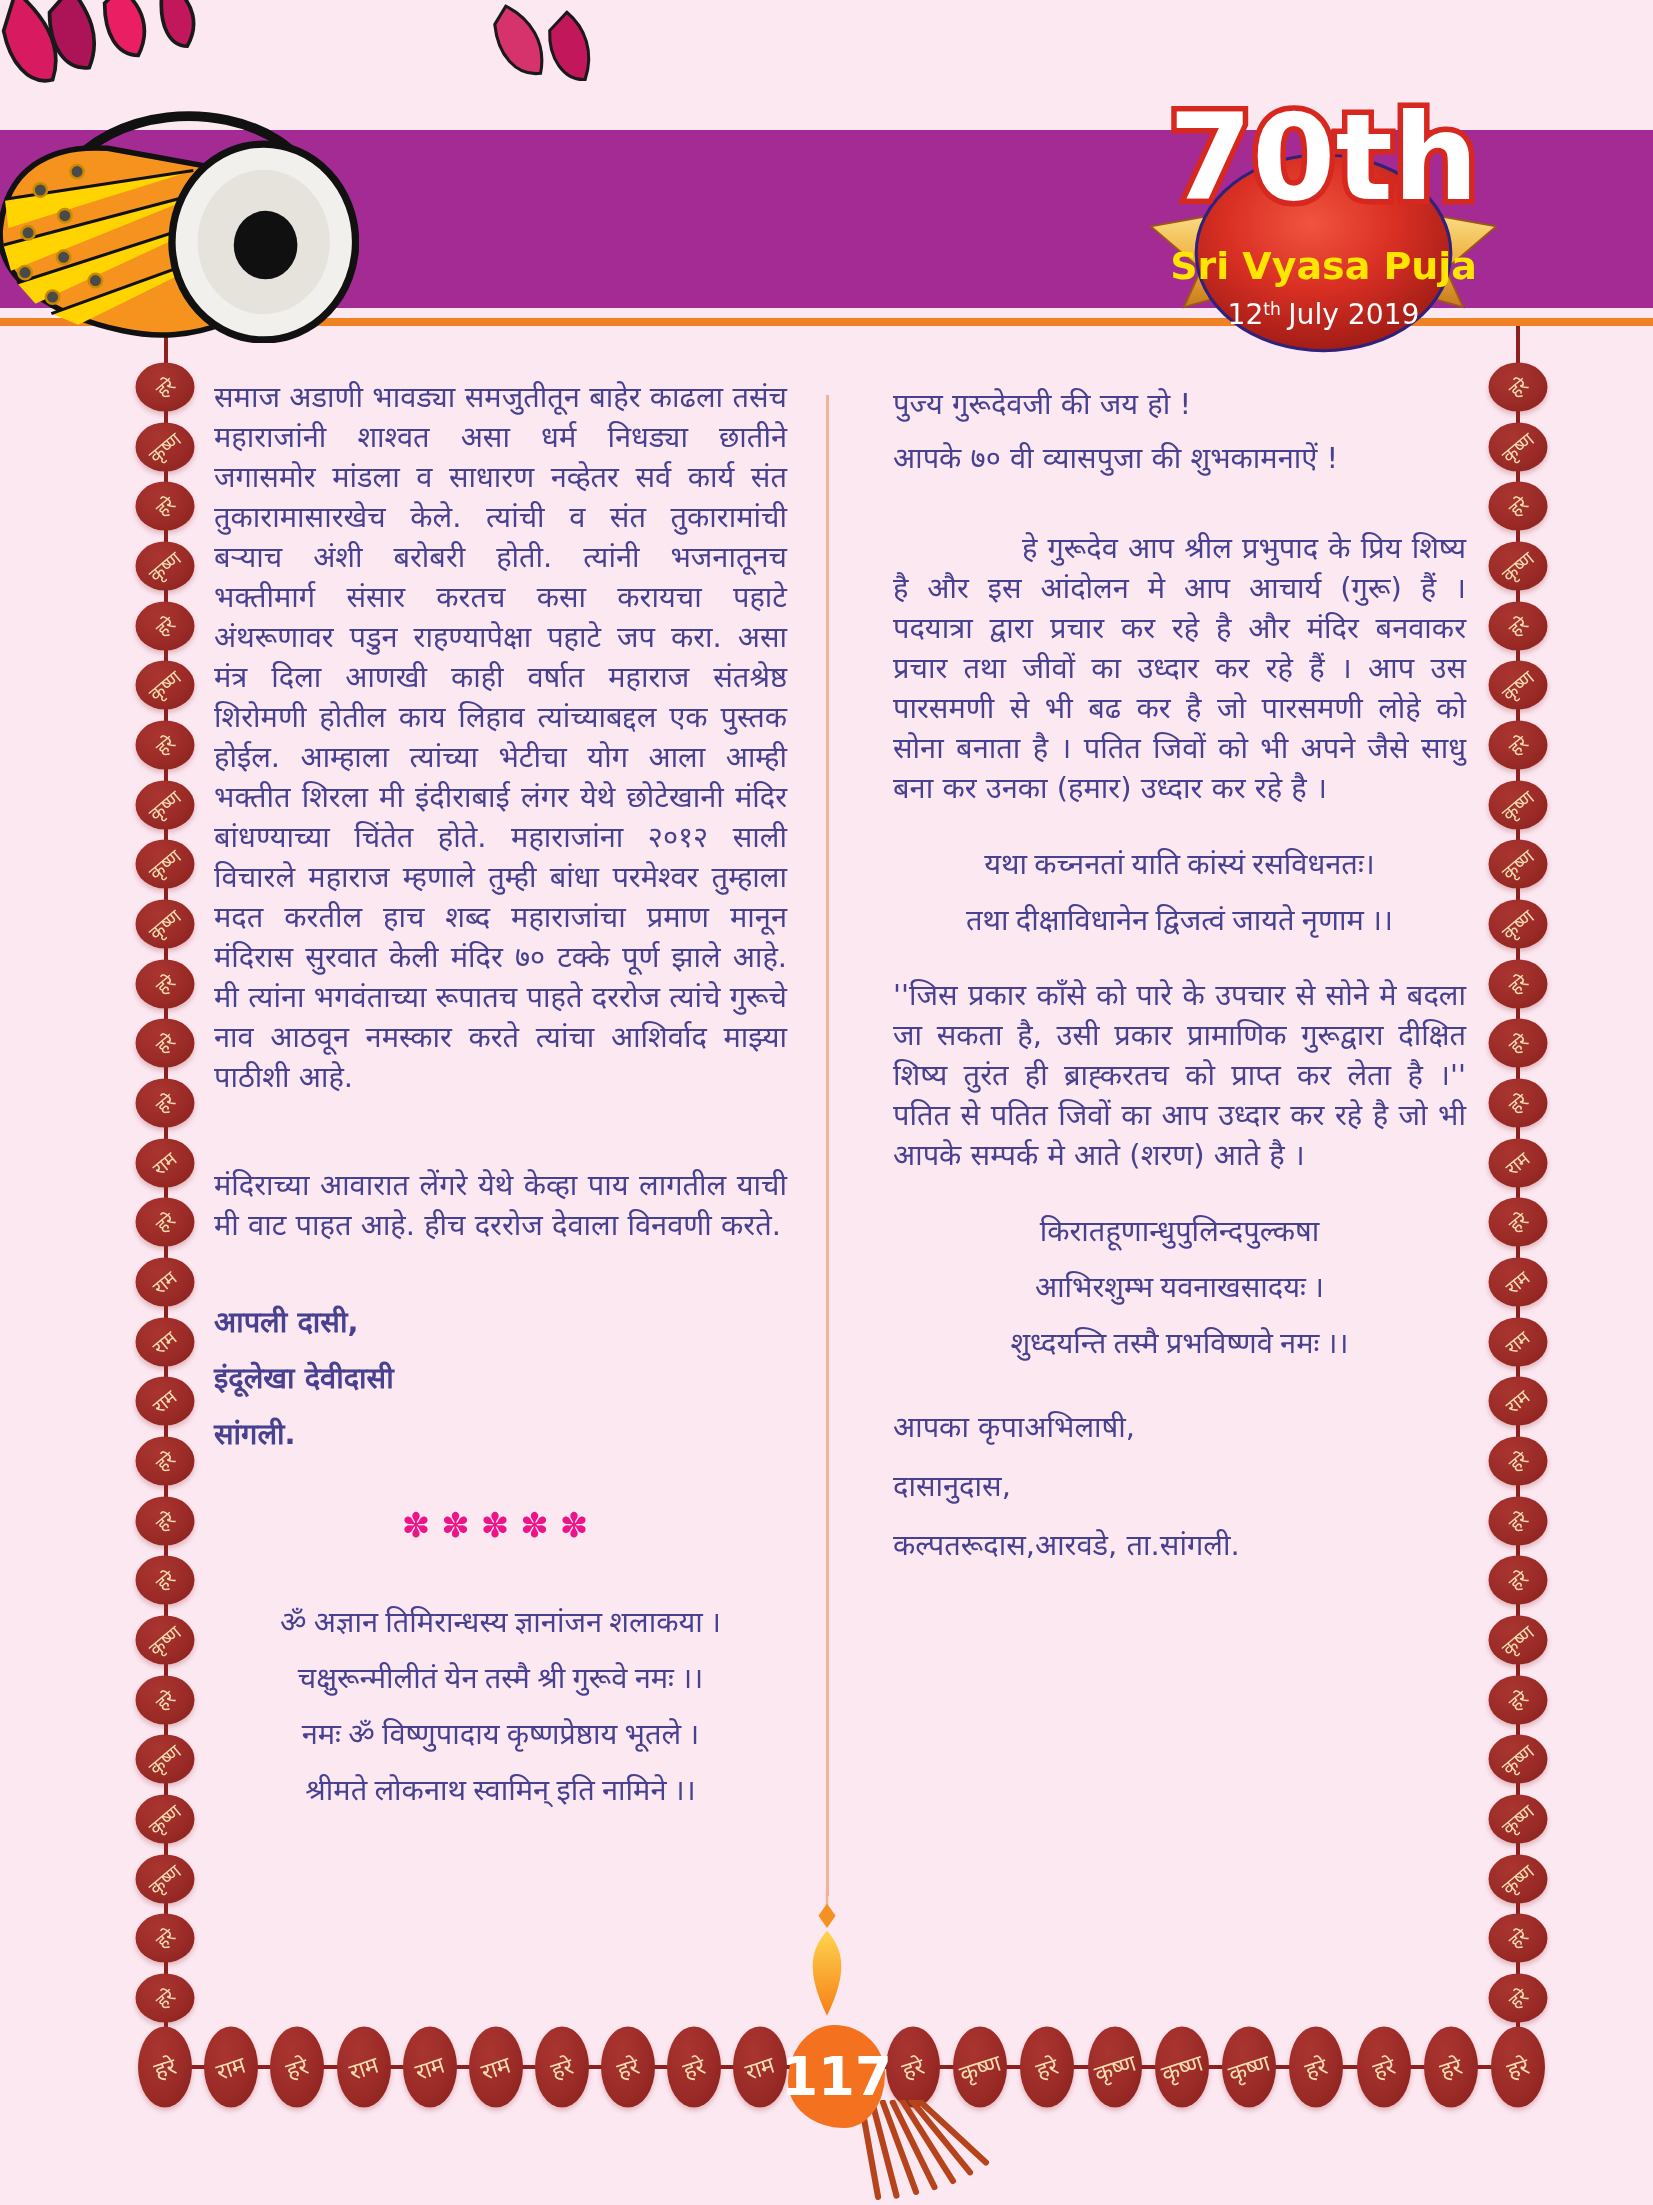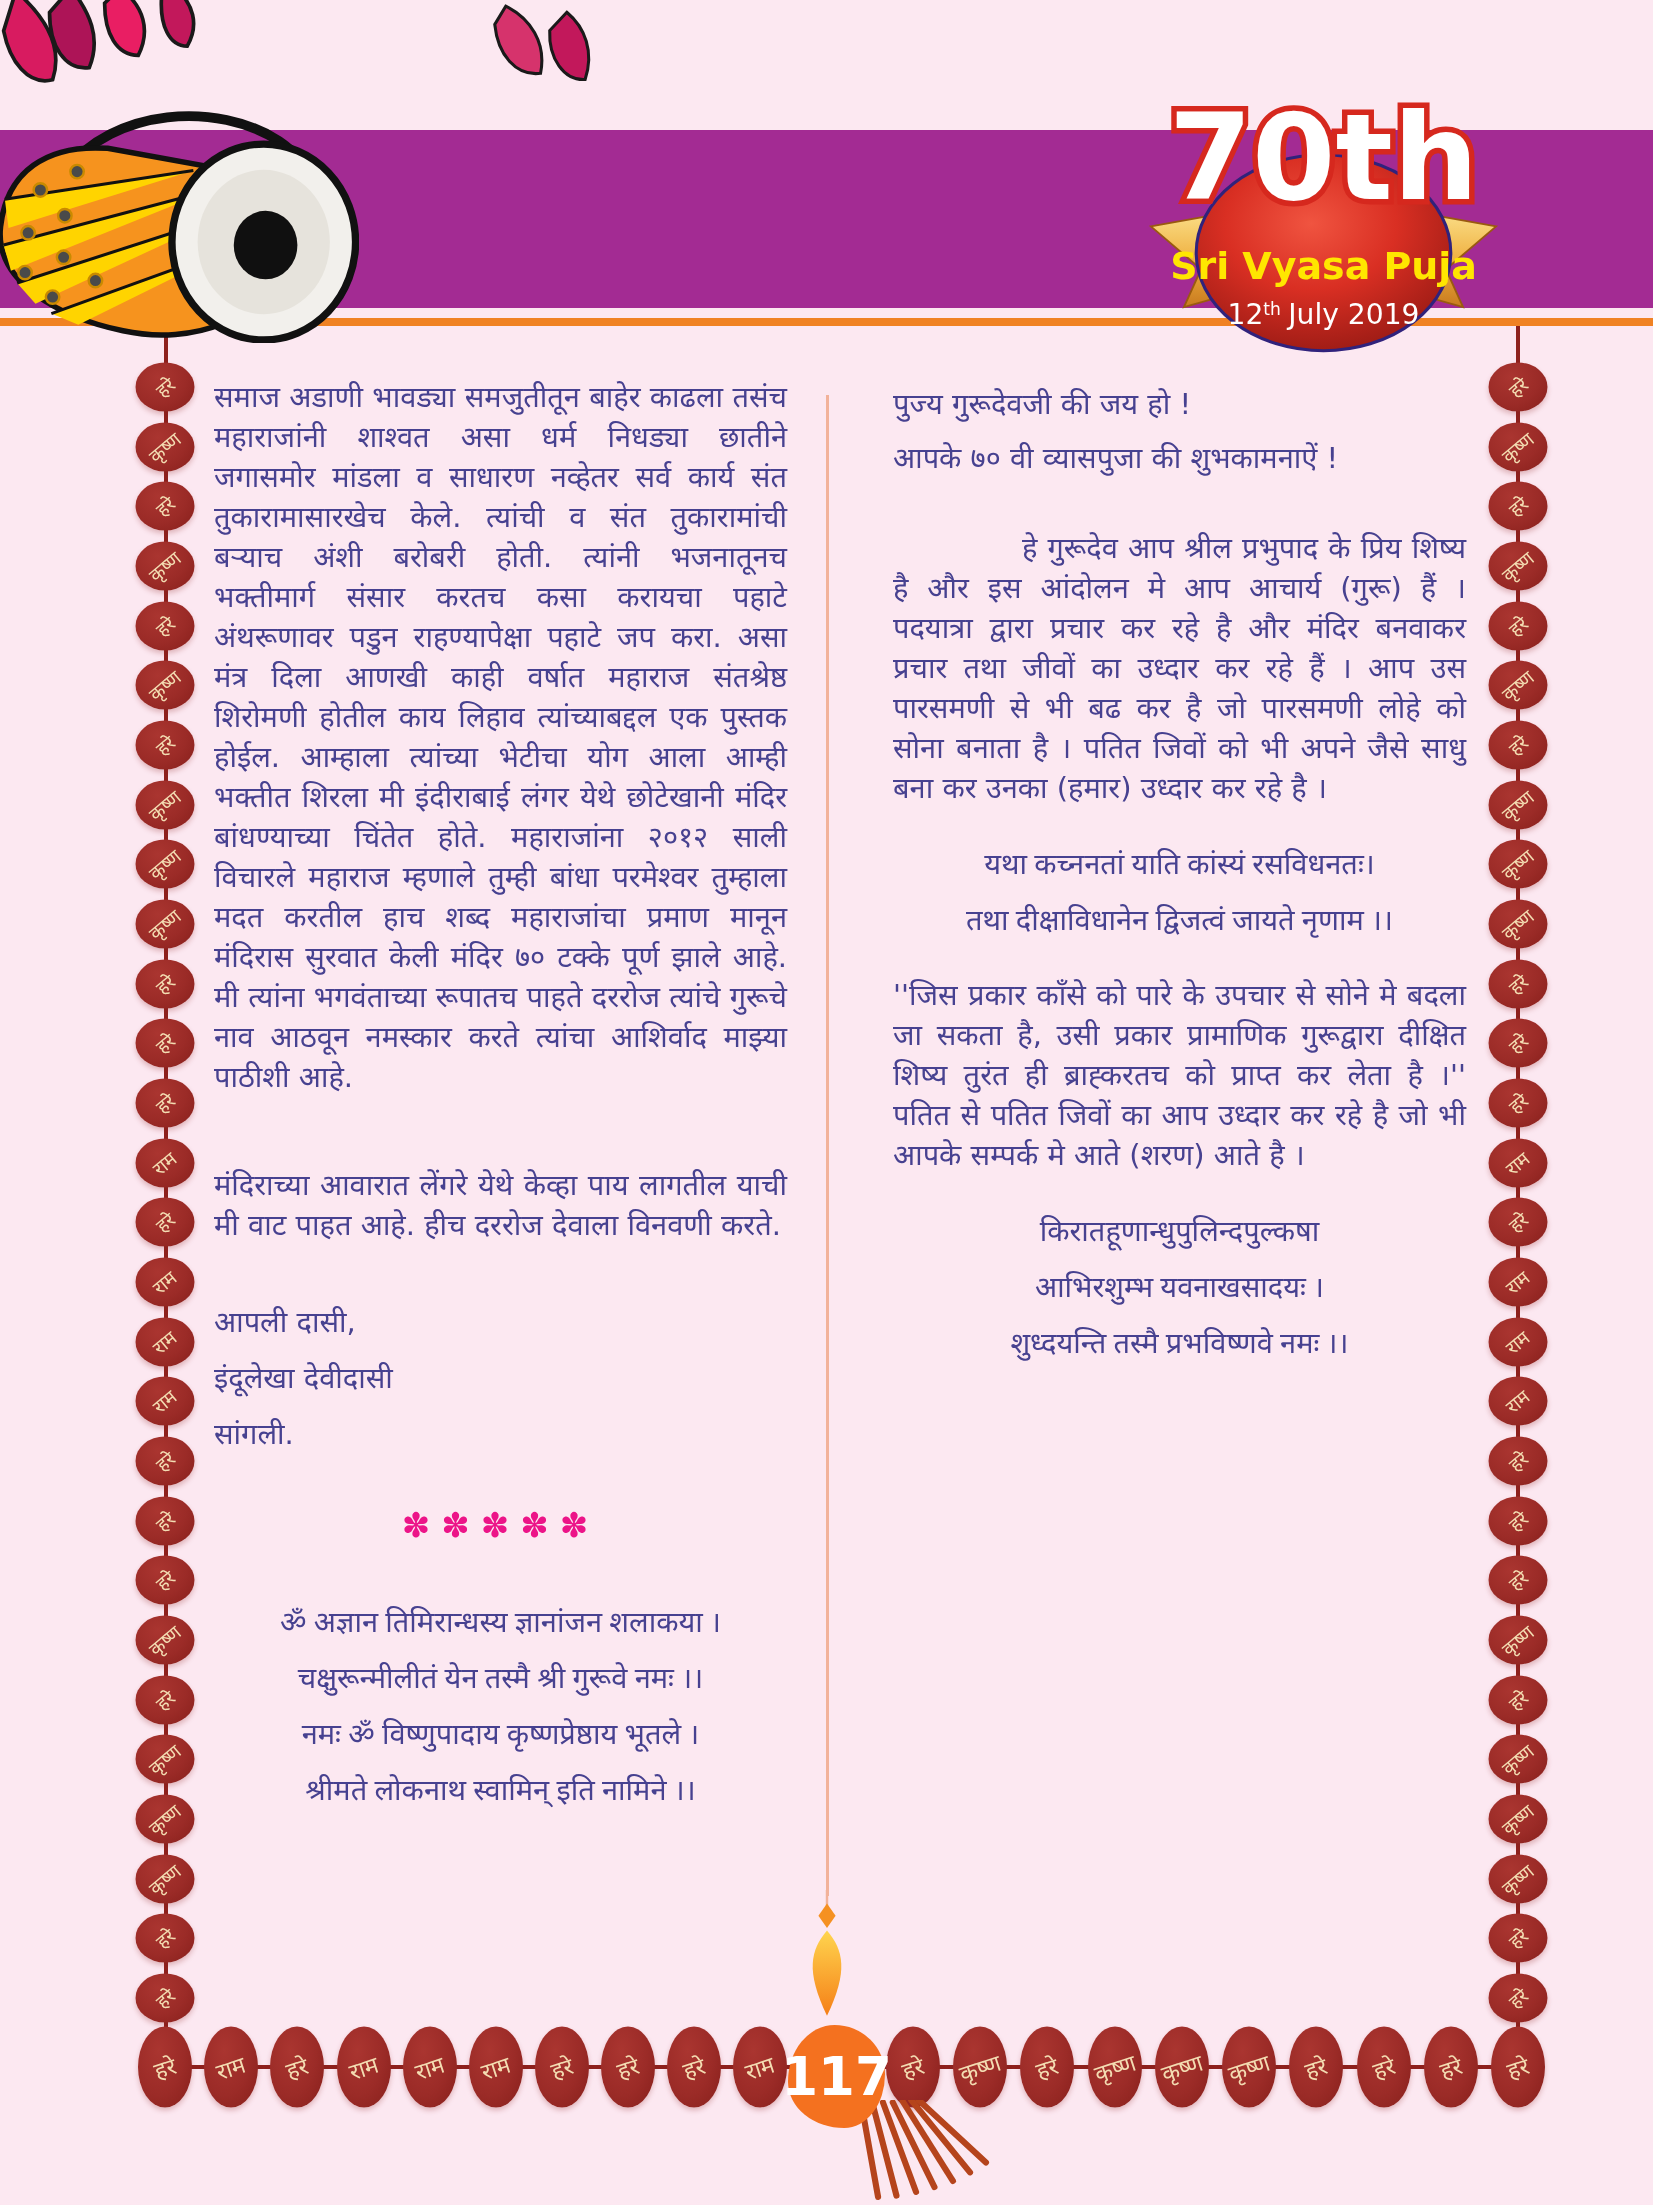--- a/index.html
+++ b/index.html
@@ -22,21 +22,21 @@
         box-shadow:0 3.1px 4.9px rgba(140,30,30,0.25);z-index:3;}
   .bead-label{color:#f3dcb2;white-space:nowrap;}
   .col{position:absolute;width:573px;color:#474190;font-size:29px;line-height:40px;
        text-align:justify;z-index:2;}
   #col-left{left:214px;top:377px;}
   #col-right{left:893px;top:377px;}
   .col p{margin:0;}
   .salutation{text-align:left;line-height:54px;}
   #col-left .para2{margin-top:68px;}
   .sig{text-align:left;line-height:56px;}
-  #col-left .sig{margin-top:49px;}
+  #col-left .sig{margin-top:49px;font-weight:bold;}
   .separator{margin-top:43px;text-align:center;color:#ec1488;font-size:34px;letter-spacing:11px;}
   .shloka{text-align:center;line-height:56px;font-family:Liberation Serif, serif;}
   #col-left .shloka{margin-top:49px;}
   #col-right .para-1{margin-top:43px;text-indent:129px;}
   #col-right .shloka-1{margin-top:27.6px;}
   #col-right .para-2{margin-top:27.6px;}
   #col-right .shloka-2{margin-top:27.6px;}
   #col-right .sig{margin-top:27.6px;line-height:59px;}
   .page-badge{position:absolute;left:788px;top:2025px;width:97px;height:103px;background:#f4711f;
        border-radius:48% 52% 42% 58% / 55% 48% 52% 45%;display:flex;align-items:center;
@@ -379,20 +379,25 @@
     <div class="shloka shloka-1">
       <div>यथा कच्ननतां याति कांस्यं रसविधनतः।</div>
       <div>तथा दीक्षाविधानेन द्विजत्वं जायते नृणाम ।।</div>
     </div>
     <p class="para-2">''जिस प्रकार काँसे को पारे के उपचार से सोने मे बदला जा सकता है, उसी प्रकार प्रामाणिक गुरूद्वारा दीक्षित शिष्य तुरंत ही ब्राह्करतच को प्राप्त कर लेता है ।'' पतित से पतित जिवों का आप उध्दार कर रहे है जो भी आपके सम्पर्क मे आते (शरण) आते है ।</p>
     <div class="shloka shloka-2">
       <div>किरातहूणान्धुपुलिन्दपुल्कषा</div>
       <div>आभिरशुम्भ यवनाखसादयः ।</div>
       <div>शुध्दयन्ति तस्मै प्रभविष्णवे नमः ।।</div>
     </div>
+    <div class="sig">
+      <div>आपका कृपाअभिलाषी,</div>
+      <div>दासानुदास,</div>
+      <div>कल्पतरूदास,आरवडे, ता.सांगली.</div>
+    </div>
   </div>
 
   <div class="page-badge">
     <span>117</span>
   </div>
   <svg class="fringe" viewBox="0 0 230 168">
     <g stroke="#b5441c" stroke-width="10" stroke-linecap="round">
       <path d="M8,2 L36,158"></path>
       <path d="M26,2 L66,156"></path>
       <path d="M44,4 L98,150"></path>

